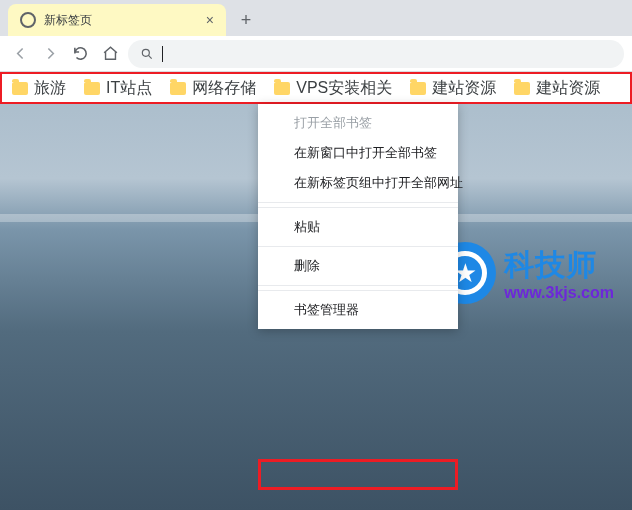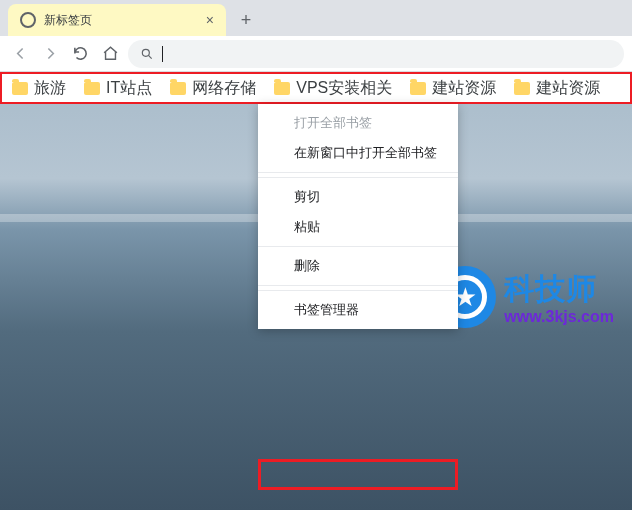--- a/index.html
+++ b/index.html
@@ -20,21 +20,21 @@
 .cursor{width:1px;height:16px;background:#202124}
 .bookbar{position:relative;z-index:2;height:32px;background:#fff;display:flex;align-items:center;padding:0 10px;gap:18px;border:2px solid #ed1c24;font-size:16px;color:#3c4043}
 .bm{display:flex;align-items:center;gap:6px;cursor:pointer;white-space:nowrap}
 .fold{width:16px;height:13px;background:#ffd666;border-radius:2px;position:relative;flex-shrink:0}
 .fold::before{content:"";position:absolute;top:-3px;left:0;width:7px;height:3px;background:#ffd666;border-radius:2px 2px 0 0}
 .menu{position:absolute;z-index:3;left:258px;top:104px;width:200px;background:#fff;box-shadow:0 2px 10px rgba(0,0,0,.25);font-size:13px;color:#202124;padding:4px 0}
 .mi{padding:6px 12px 6px 36px;cursor:pointer;white-space:nowrap;position:relative}
 .mi.dis{color:#9aa0a6}
 .sep{height:1px;background:#e8eaed;margin:4px 0}
 .hl{position:absolute;left:258px;top:459px;width:200px;height:31px;border:3px solid #ed1c24;z-index:4;pointer-events:none}
-.wm{position:absolute;z-index:2;right:18px;top:266px;display:flex;align-items:center;gap:8px}
+.wm{position:absolute;z-index:2;right:18px;top:242px;display:flex;align-items:center;gap:8px}
 .wmlogo{width:62px;height:62px;border-radius:50%;background:#1e88e5;position:relative;flex-shrink:0}
 .wmlogo::before{content:"";position:absolute;inset:9px;border-radius:50%;border:5px solid #fff}
 .wmlogo::after{content:"★";position:absolute;inset:0;display:flex;align-items:center;justify-content:center;color:#fff;font-size:26px}
 .wmt{color:#1e88e5;font-weight:700}
 .wmt .big{font-size:30px;letter-spacing:1px}
 .wmt .small{font-size:16px;color:#6d28d9;margin-top:-2px}
 </style>
 </head>
 <body>
 
@@ -102,23 +102,23 @@
     </div>
     <div class="bm">
       <span class="fold"></span>
       <span>建站资源</span>
     </div>
   </div>
 
 <div class="menu" id="ctxmenu">
     <div class="mi dis">打开全部书签</div>
     <div class="mi">在新窗口中打开全部书签</div>
+    <div class="mi">在新标签页组中打开全部网址</div>
     <div class="sep"></div>
     <div class="sep"></div>
-    <div class="mi">剪切</div>
     <div class="mi">粘贴</div>
     <div class="sep"></div>
     <div class="mi">删除</div>
     <div class="sep"></div>
     <div class="sep"></div>
     <div class="mi">书签管理器</div>
   </div>
 <div class="hl"></div>
 
 <div class="wm">

